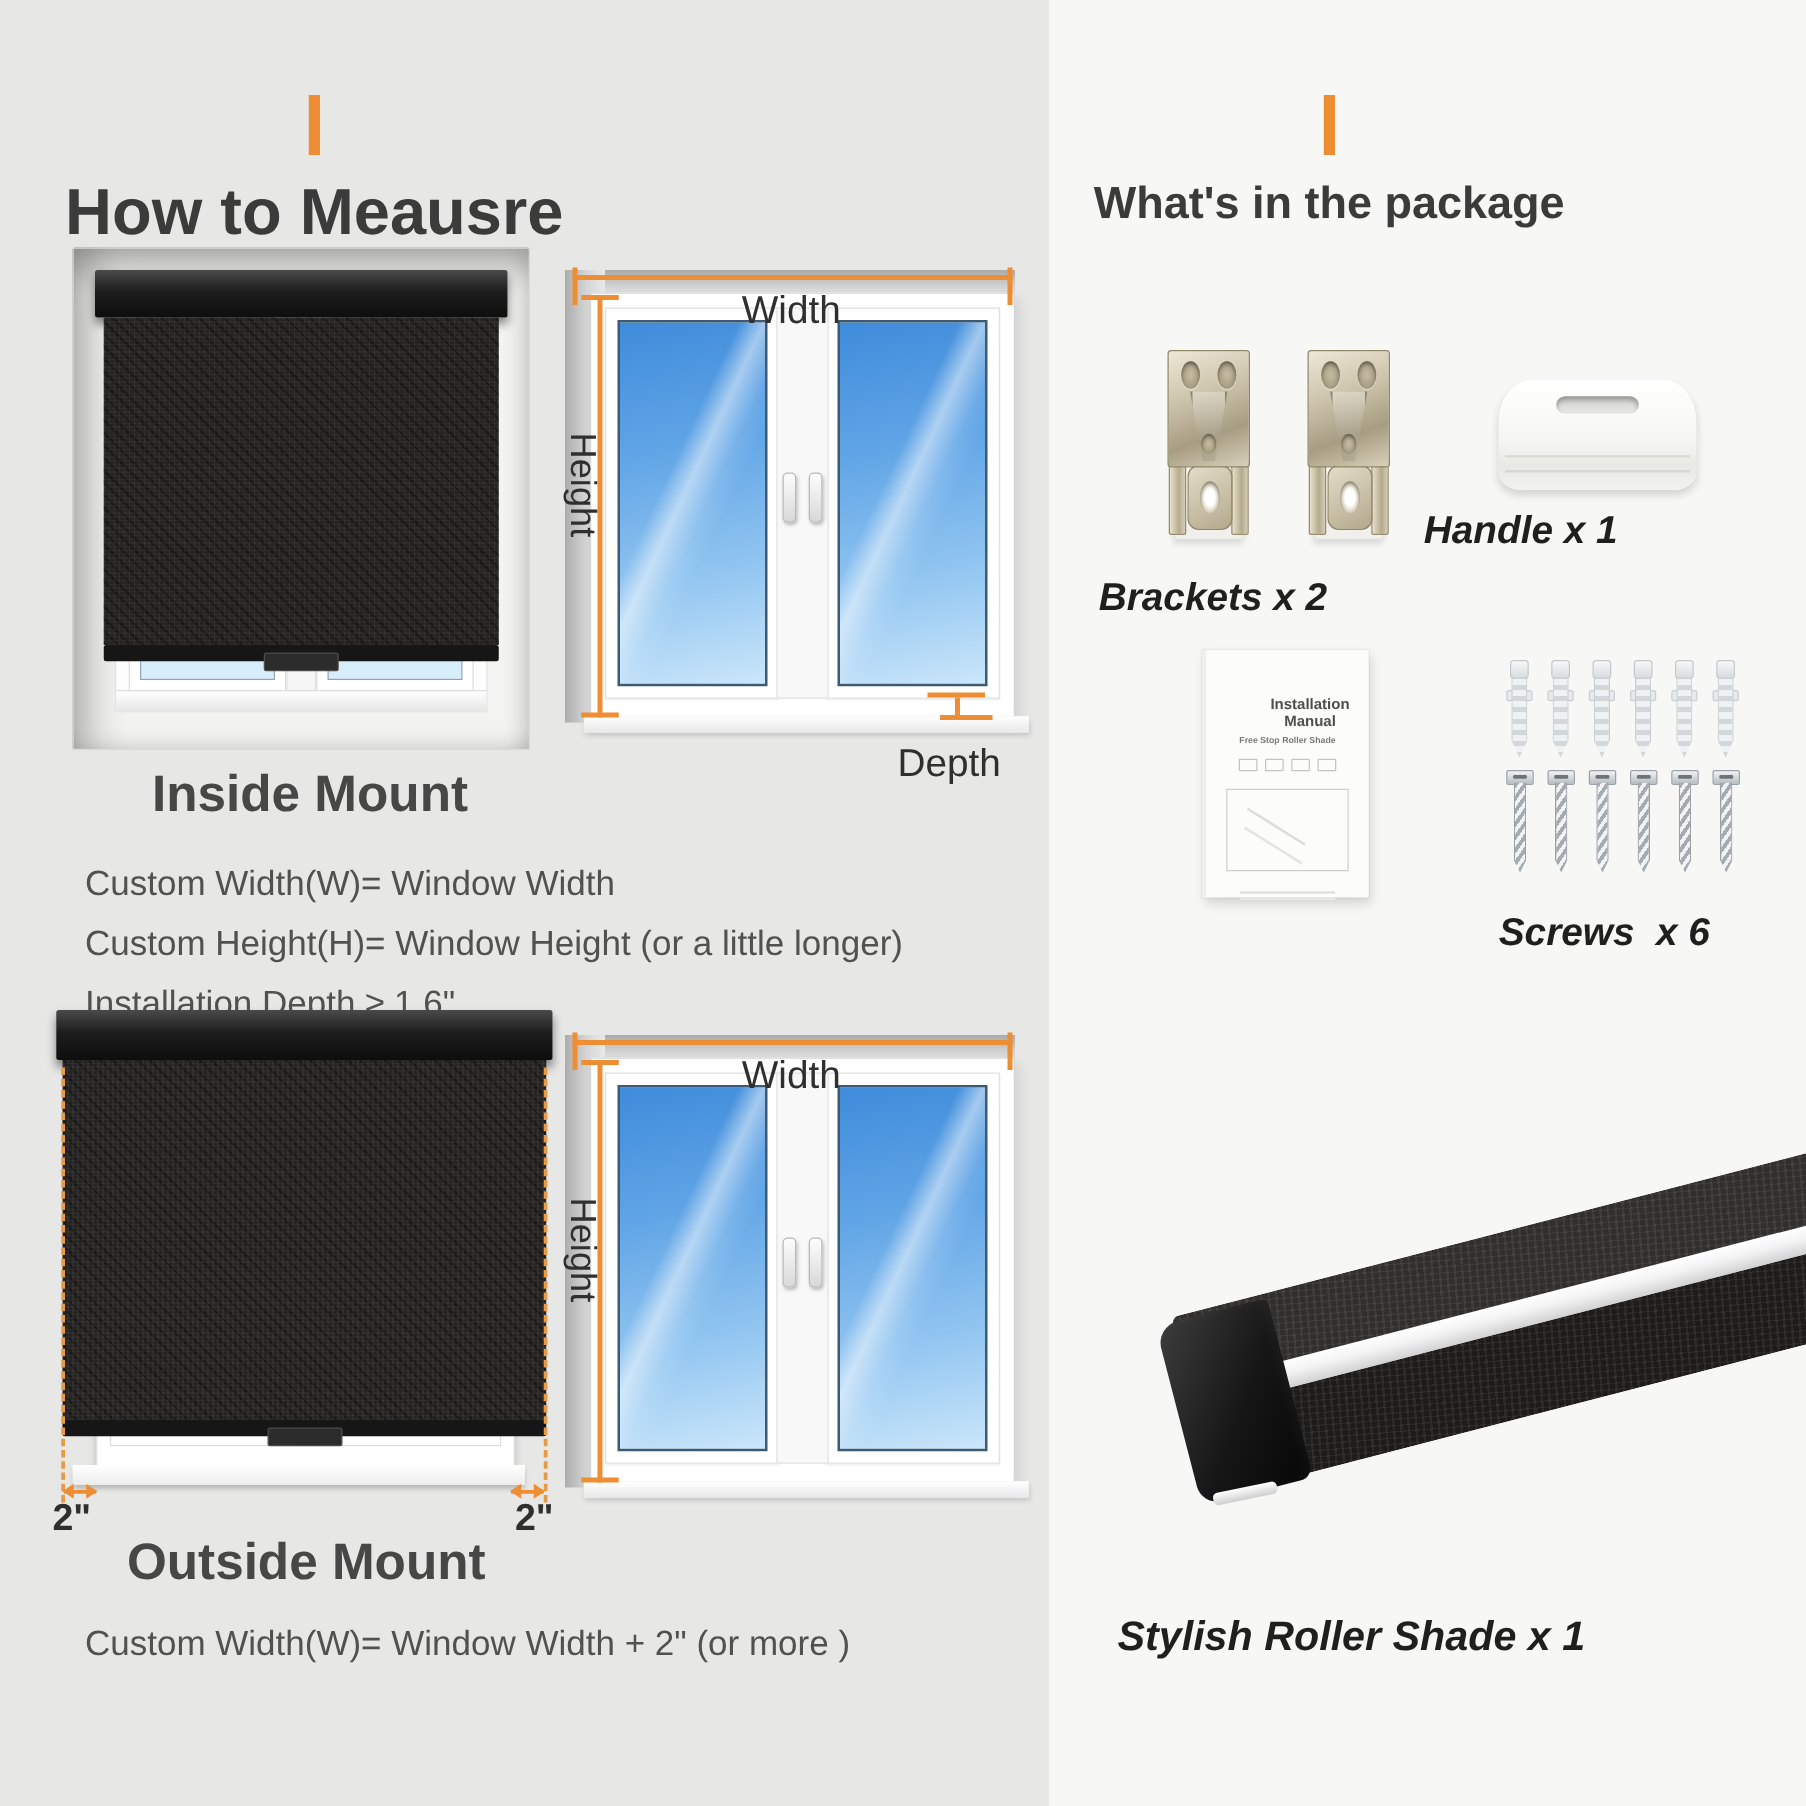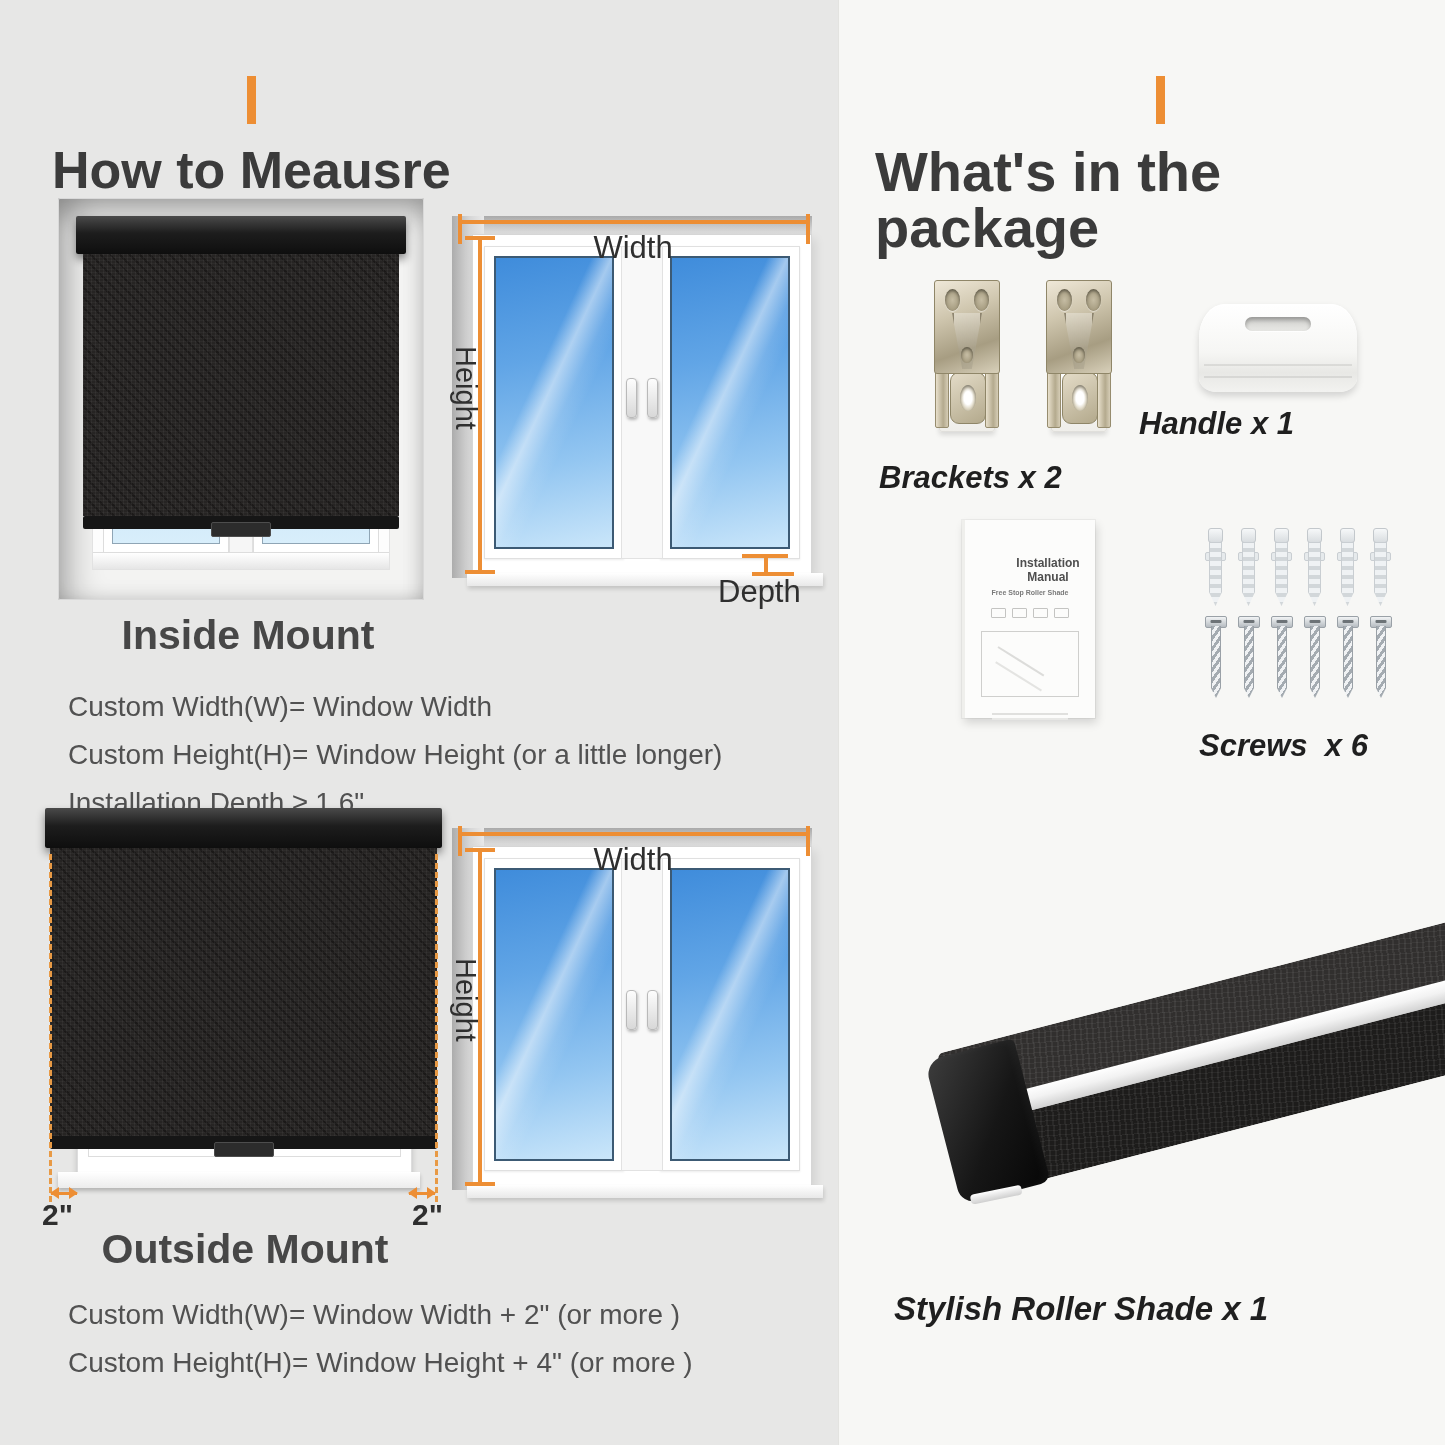--- a/index.html
+++ b/index.html
@@ -6,21 +6,21 @@
   body{font-family:"Liberation Sans", sans-serif;}
   .canvas{position:relative;width:1445px;height:1445px;overflow:hidden;background:#e7e7e6;}
   .panel{position:absolute;top:0;height:100%;}
   .panel.left{left:0;width:838px;background:#e7e7e6;}
   .panel.right{left:838px;width:607px;background:#f7f7f5;border-left:1px solid #e3e3e0;box-sizing:border-box;}
 
   
   .sec-head{position:absolute;display:flex;align-items:center;gap:20px;flex-direction:column;}
   .accent-bar{display:inline-block;width:9px;height:48px;background:var(--accent,#ED8E34);}
   .sec-title{margin:0;font-size:52px;font-weight:bold;color:#3b3b3b;letter-spacing:0;line-height:1;}
-  .panel.right .sec-title{font-size:56px;}
+  .panel.right .sec-title{font-size:36px;}
 
   .fig{position:absolute;margin:0;padding:0;}
 
   
   .recess{position:absolute;inset:0;background:#f3f3f2;border-radius:2px;
     box-shadow:inset 0 0 0 1px #d9d9d9,
       inset 0 22px 26px -6px rgba(0,0,0,.28),
       inset 26px 0 30px -10px rgba(0,0,0,.22),
       inset -16px 0 20px -12px rgba(0,0,0,.10),
       inset 0 -14px 16px -12px rgba(0,0,0,.10);}
@@ -65,21 +65,21 @@
   .dim-h::before,.dim-h::after{content:"";position:absolute;left:-13px;width:30px;height:4px;background:var(--accent,#ED8E34);}
   .dim-h::before{top:0;}
   .dim-h::after{bottom:0;}
   .dim-label{position:absolute;font-size:31px;color:#2f2f2f;}
   .w-label{left:0;right:0;top:36px;text-align:center;}
   .h-label{left:3px;top:152px;font-size:29px;writing-mode:vertical-rl;}
   .depth-sym span{position:absolute;background:var(--accent,#ED8E34);}
   .d-top{left:296px;top:360px;width:46px;height:4px;}
   .d-mid{left:318px;top:364px;width:4px;height:14px;}
   .d-bot{left:306px;top:378px;width:42px;height:4px;}
-  .d-label{left:272px;top:380px;}
+  .d-label{left:272px;top:399px;}
 
   
   .bwin{position:absolute;left:49px;top:66px;width:333px;height:308px;background:#fff;border:1px solid #ddd;box-shadow:0 3px 6px rgba(0,0,0,.18);}
   .stool{position:absolute;left:30px;width:362px;top:374px;height:16px;background:linear-gradient(#ffffff,#ececec);box-shadow:0 3px 4px rgba(0,0,0,.22);}
   .f3 .cassette{left:17px;width:397px;top:10px;height:40px;}
   .f3 .fabric{position:absolute;left:22px;width:387px;top:50px;height:288px;}
   .f3 .brail{left:22px;width:387px;top:338px;height:13px;}
   .dash{position:absolute;top:56px;height:348px;width:0;border-left:3px dashed #e89a45;}
   .dash.dl{left:21px;}
   .dash.dr{left:407px;}
@@ -260,21 +260,20 @@
       </div>
       <div class="dim dim-w"></div>
       <div class="dim-label w-label">Width</div>
       <div class="dim dim-h"></div>
       <div class="dim-label h-label">Height</div>
     </figure>
 
     <h2 class="mount-h oh">Outside Mount</h2>
     <div class="spec ospec">
       <p>Custom Width(W)= Window Width + 2" (or more )</p>
-      <p>Custom Height(H)= Window Height + 4" (or more )</p>
     </div>
   </section>
 
   <section class="panel right">
 
     <div class="sec-head" style="left:36px;top:76px;">
       <span class="accent-bar"></span>
       <h1 class="sec-title">What's in the package</h1>
     </div>
 

